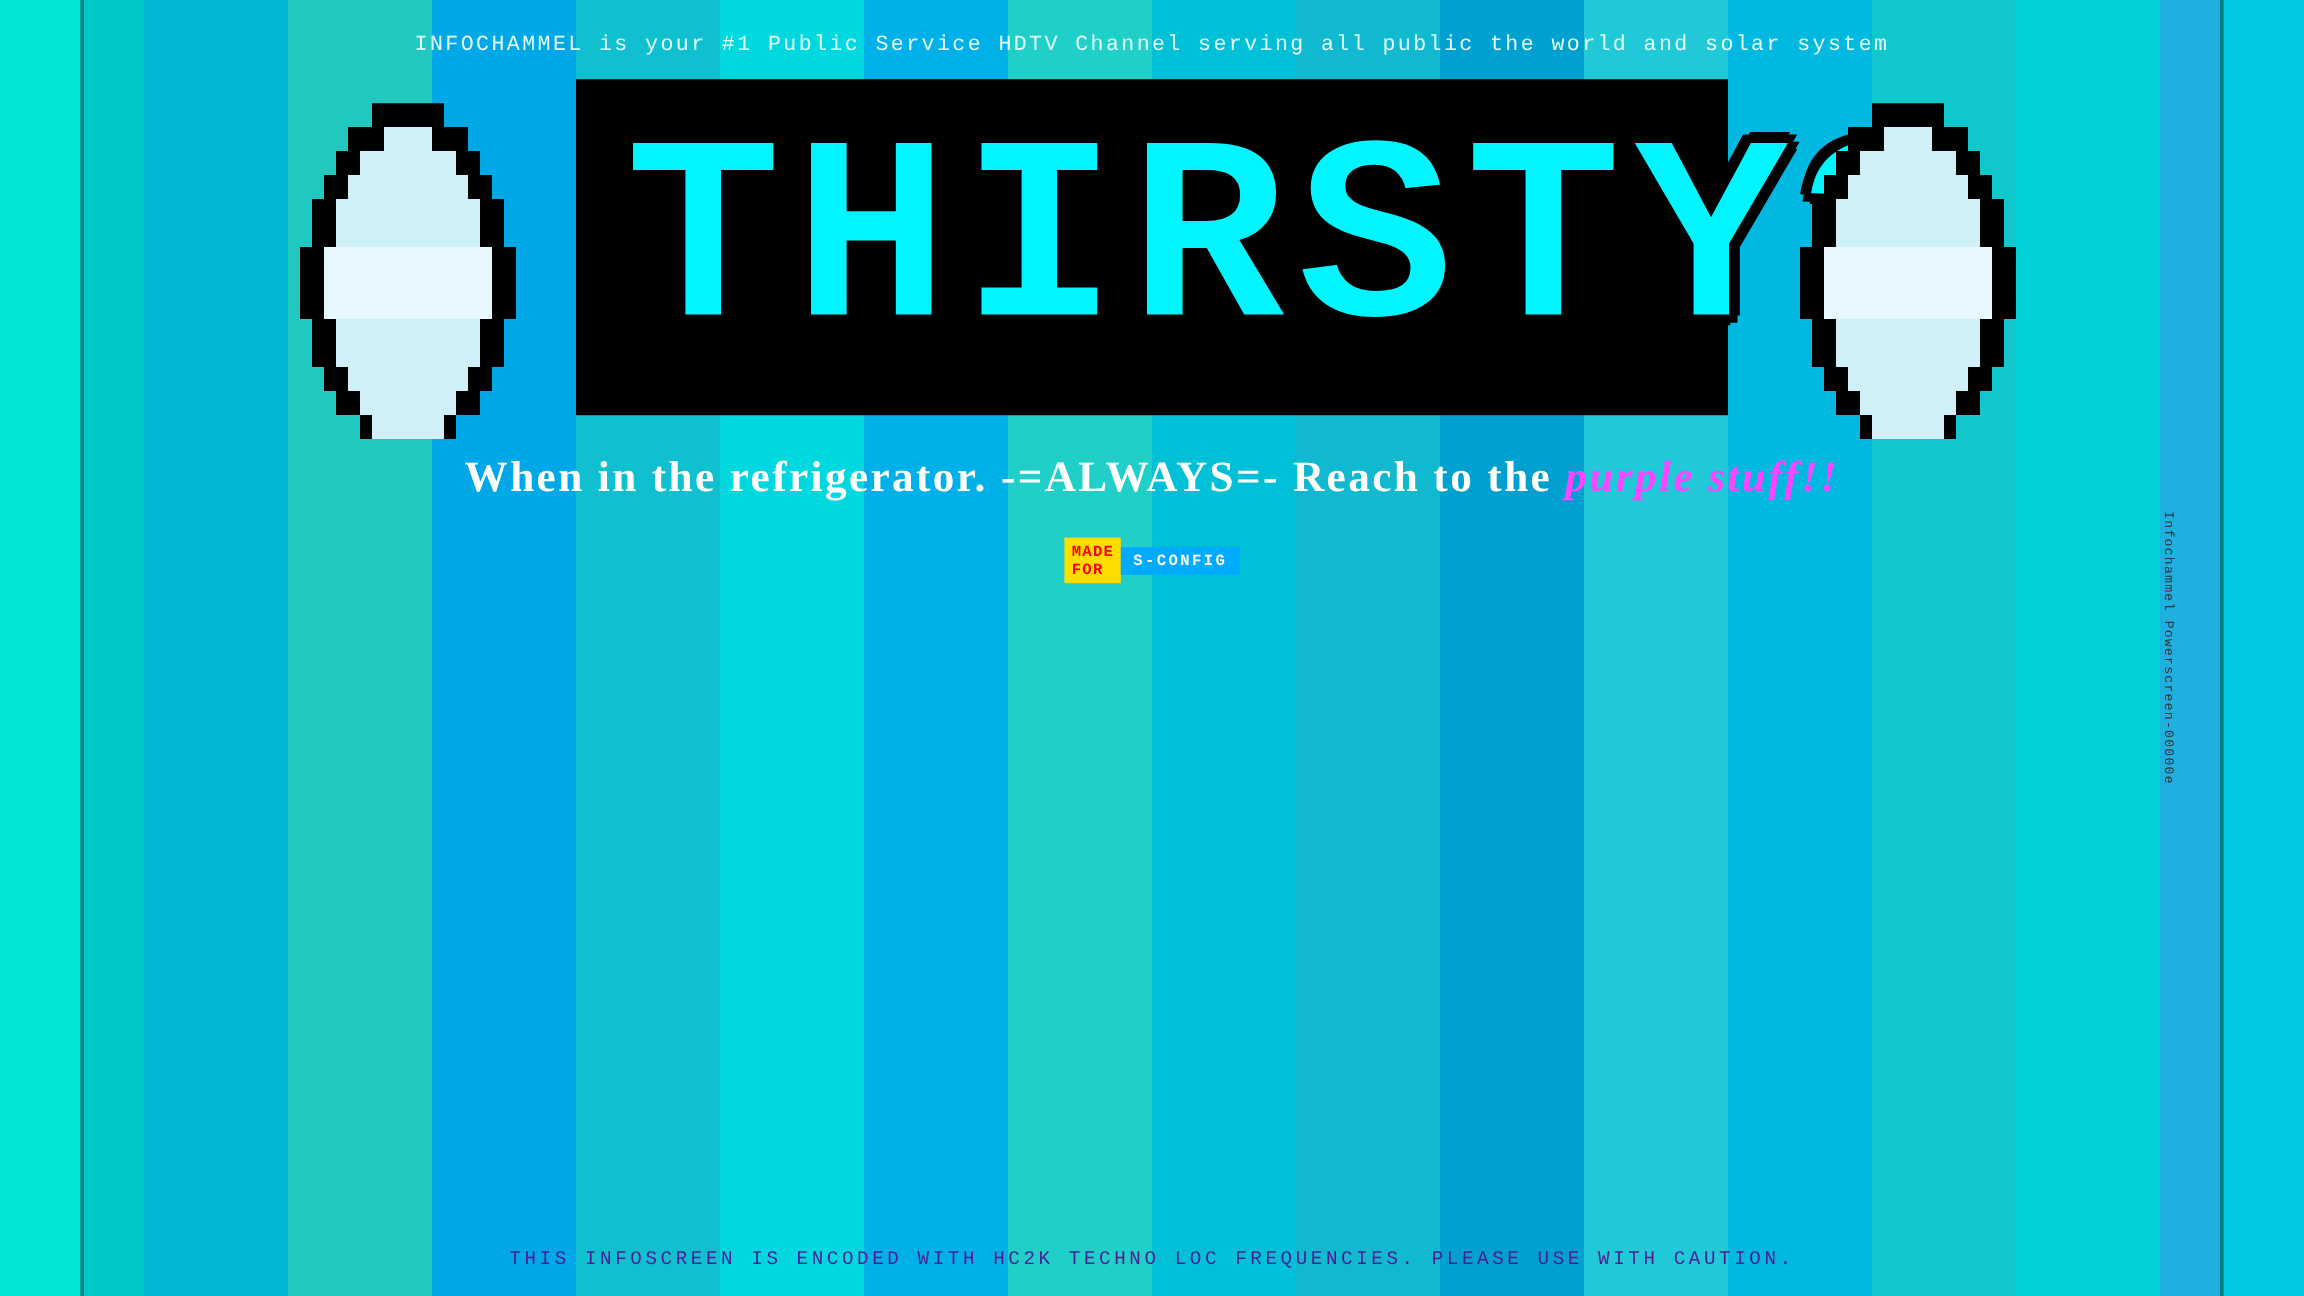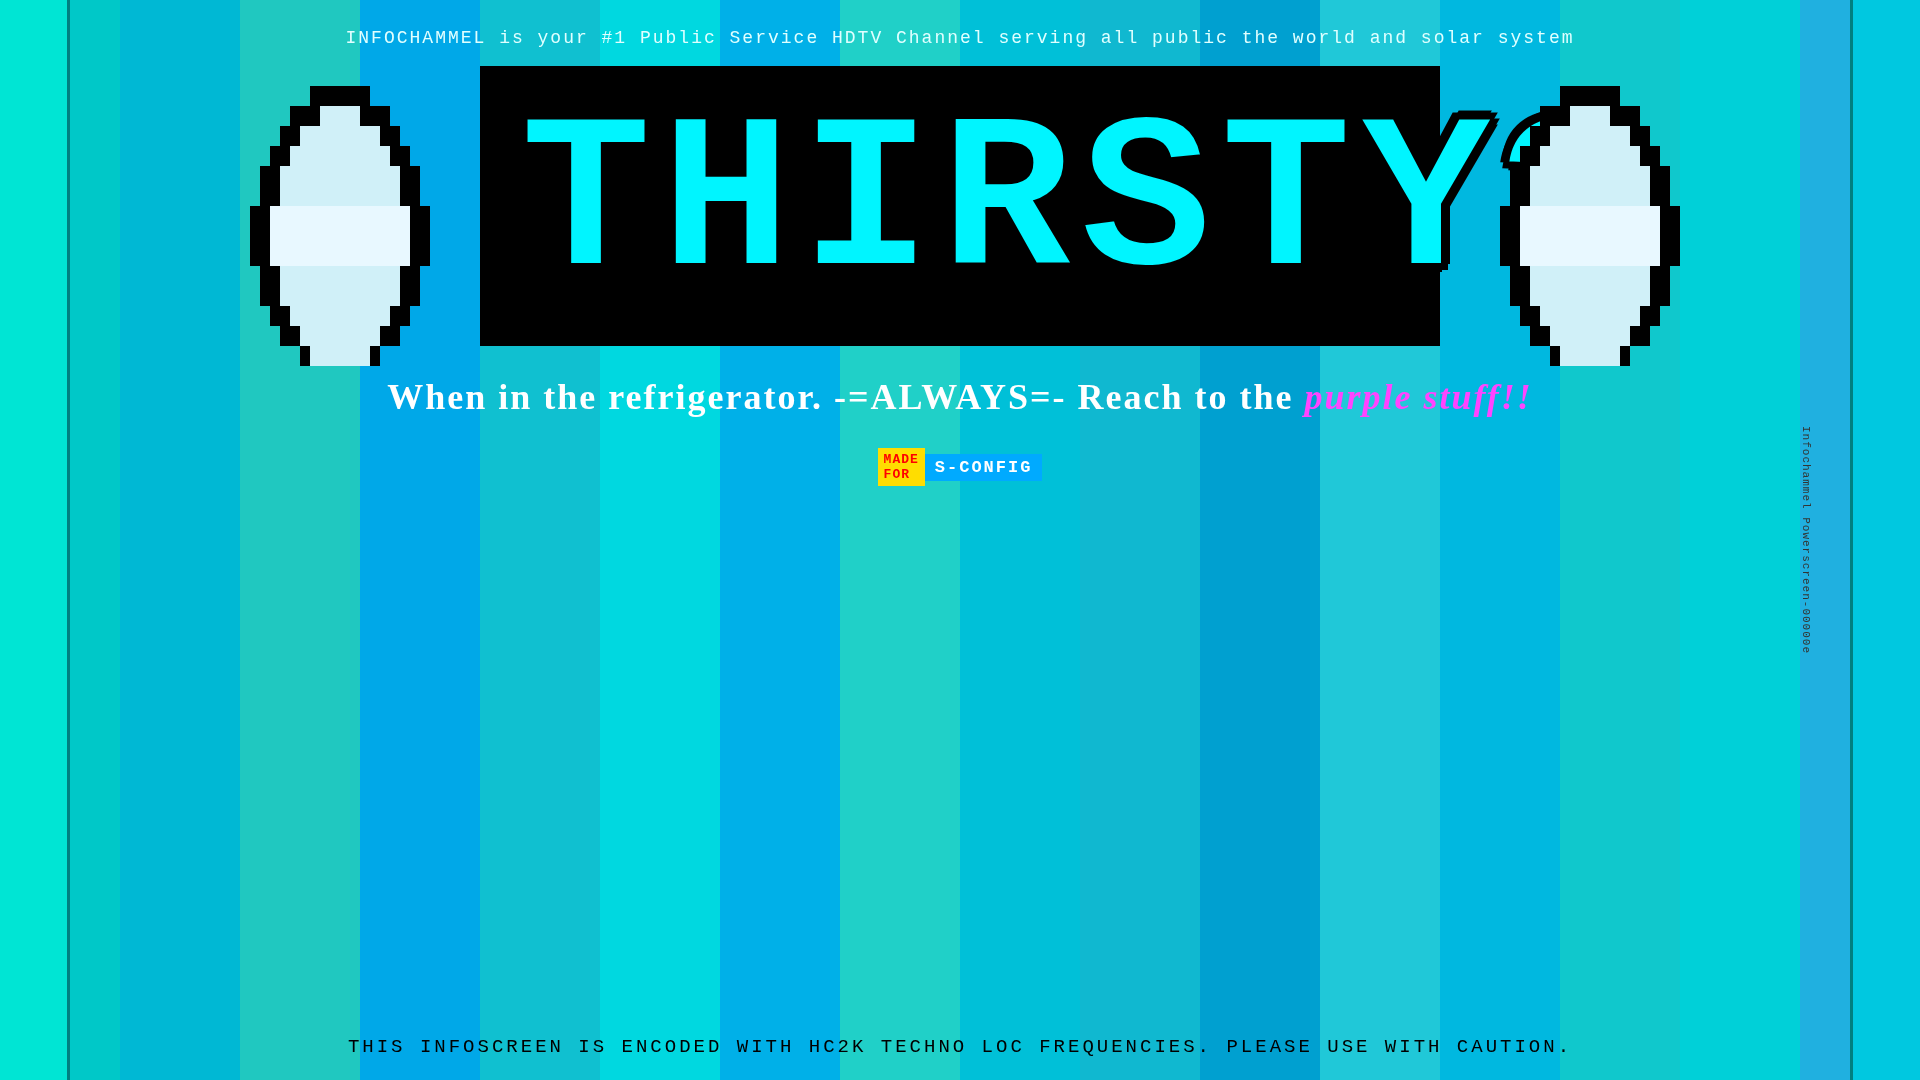--- a/index.html
+++ b/index.html
@@ -168,35 +168,35 @@
       font-size: 13px;
       font-weight: bold;
       padding: 4px 6px;
       letter-spacing: 1px;
     }
 
     .badge-sconfig {
       background: #00aaff;
       color: #ffffff;
       font-family: 'Courier New', Courier, monospace;
-      font-size: 17px;
+      font-size: 13px;
       font-weight: bold;
       padding: 4px 10px;
       letter-spacing: 2px;
     }
 
     
     .bottom-text {
       position: absolute;
       bottom: 22px;
       left: 0; right: 0;
       text-align: center;
-      color: #000000;
-      font-family: 'Courier New', Courier, monospace;
-      font-size: 19px;
+      color: #4c1d95;
+      font-family: 'Courier New', Courier, monospace;
+      font-size: 16px;
       letter-spacing: 3px;
     }
 
     
     .pixel-drop {
       width: 180px;
       height: 280px;
     }
 
     

